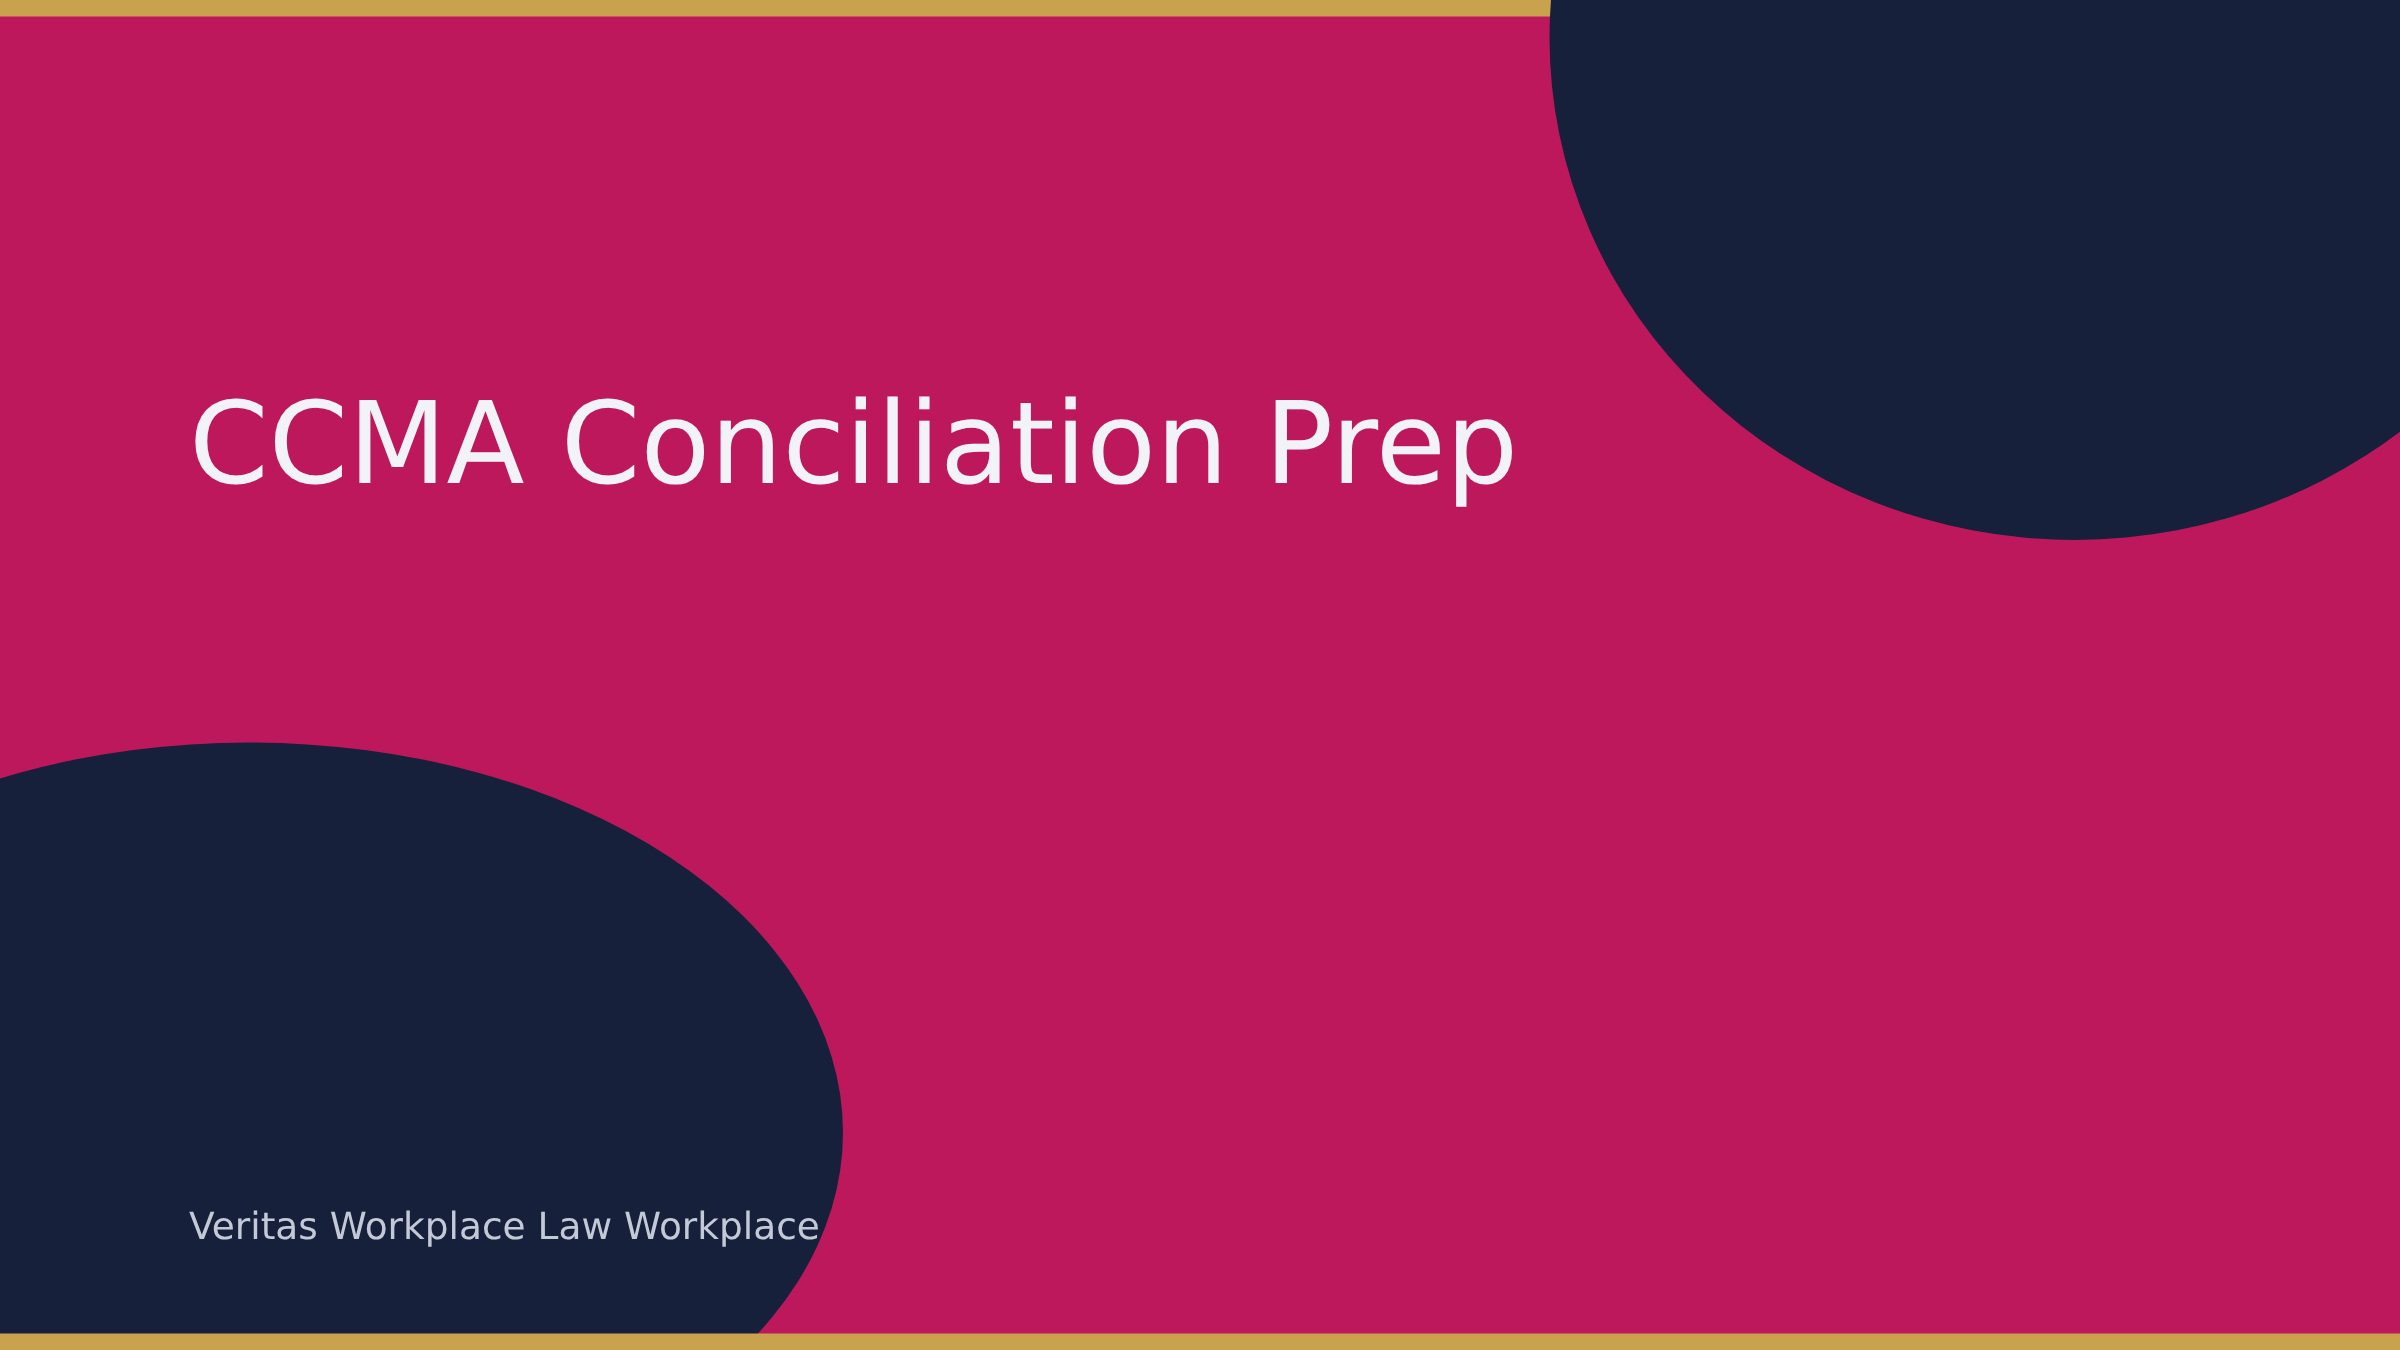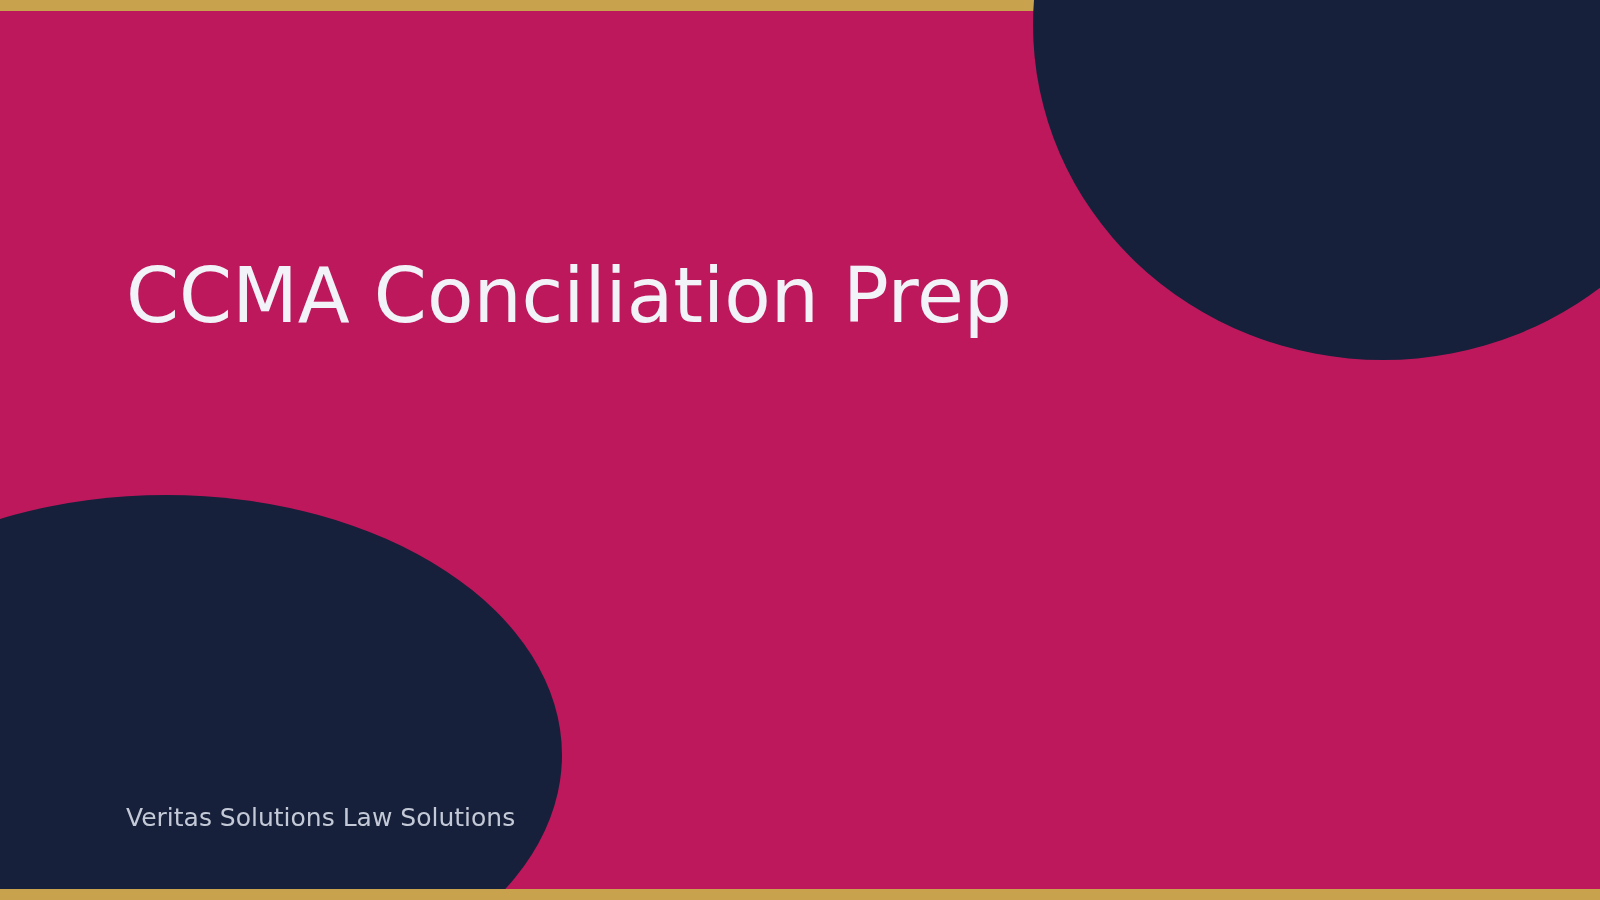--- a/index.html
+++ b/index.html
@@ -112,16 +112,16 @@
 
   <div class="deco-layer">
     <div class="bar bar-top"></div>
     <div class="blob blob-tr"></div>
     <div class="blob blob-bl"></div>
     <div class="bar bar-bottom"></div>
   </div>
 
   <div class="content">
     <h1 class="title">CCMA Conciliation Prep</h1>
-    <p class="footer">Veritas Solutions Law Solutions</p>
+    <p class="footer">Veritas Workplace Law Workplace</p>
   </div>
 
 </div>
 
 </body></html>

